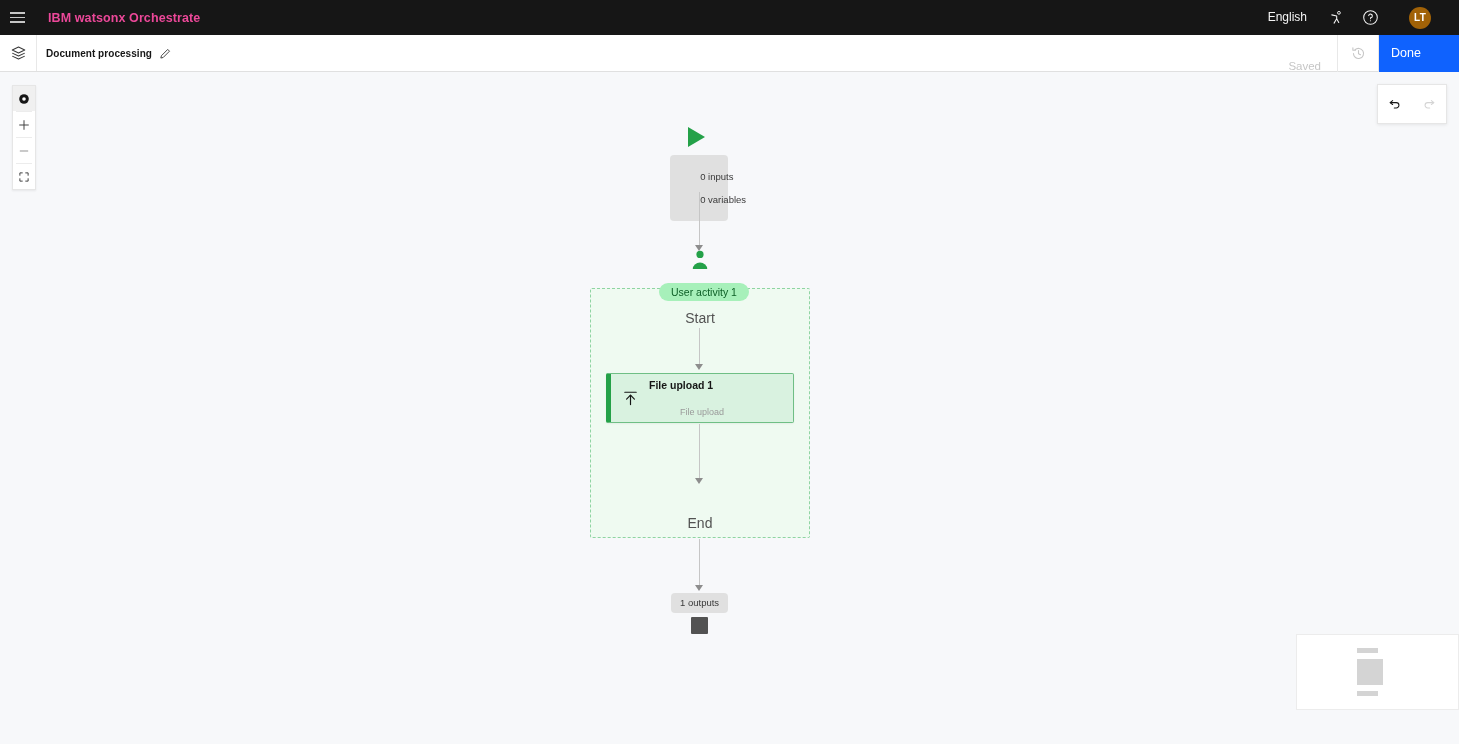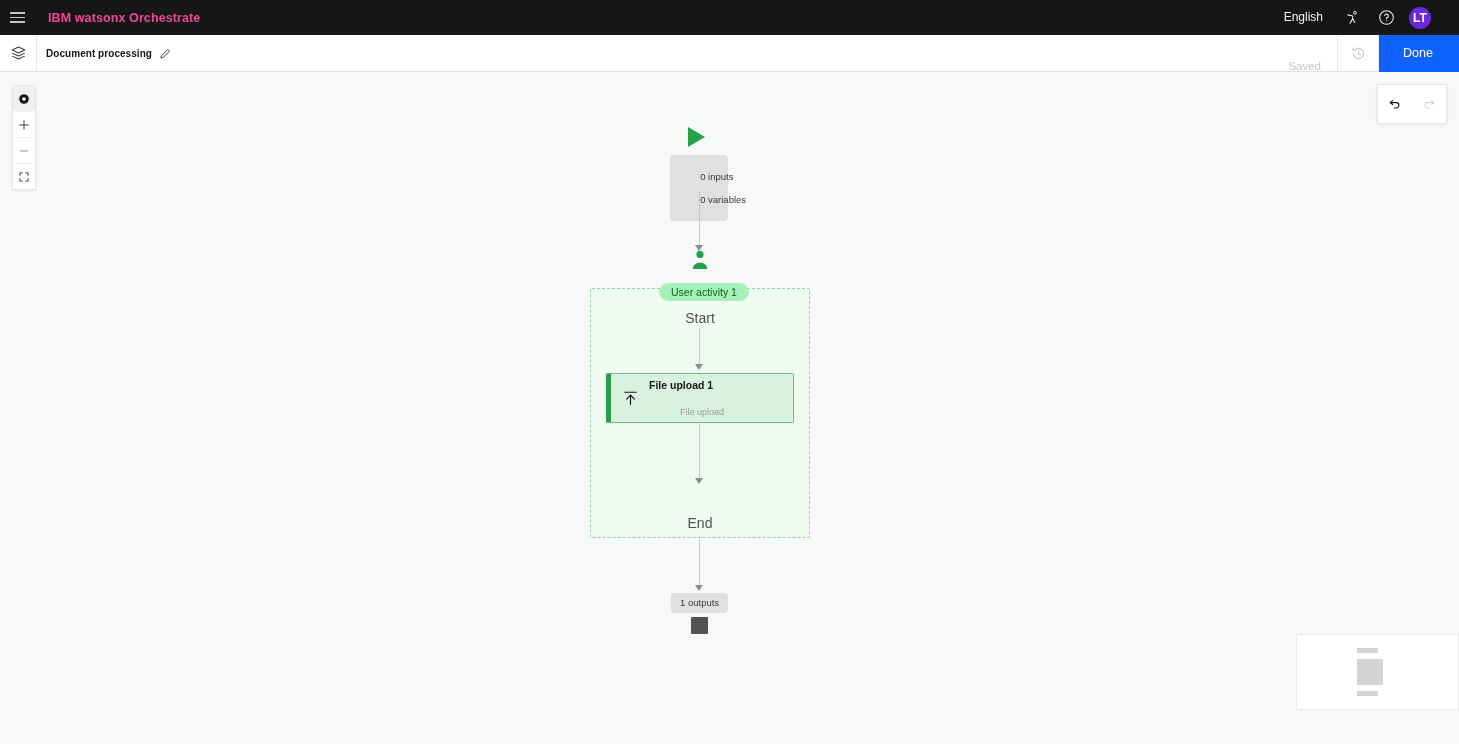--- a/index.html
+++ b/index.html
@@ -67,28 +67,28 @@
   }
   .ticon {
     width: 34px; height: 35px;
     display: flex; align-items: center; justify-content: center;
     cursor: pointer;
   }
   .ticon svg { display: block; }
   .avatar {
     width: 22px; height: 22px;
     border-radius: 50%;
-    background: #6d28d9;
+    background: #a16207;
     color: #ffffff;
-    font-size: 12px;
+    font-size: 10px;
     font-weight: 600;
     display: flex;
     align-items: center;
     justify-content: center;
-    margin-left: 6px;
+    margin-left: 22px;
     margin-right: 4px;
     cursor: pointer;
     letter-spacing: 0.2px;
   }
 
   
   .subbar {
     position: absolute;
     top: 35px; left: 0;
     width: 1459px;
@@ -142,21 +142,21 @@
     cursor: pointer;
   }
   .done-btn {
     width: 80px;
     height: 37px;
     background: #0f62fe;
     color: #ffffff;
     font-size: 12.5px;
     display: flex;
     align-items: center;
-    padding-left: 24px;
+    padding-left: 12px;
     cursor: pointer;
     border: none;
     font-family: "Liberation Sans", sans-serif;
   }
 
   
   .canvas {
     position: absolute;
     top: 72px; left: 0;
     width: 1459px;

